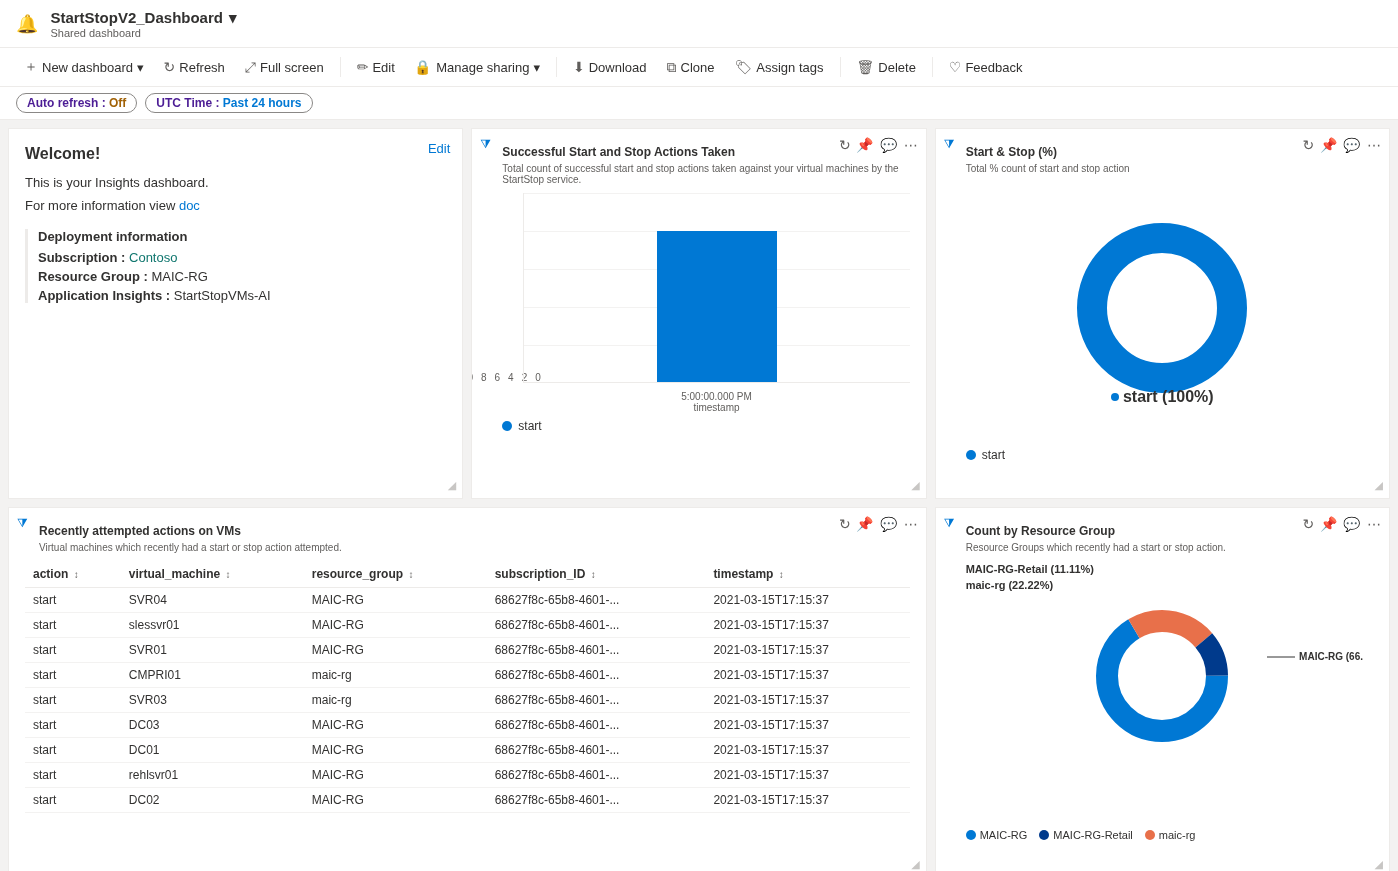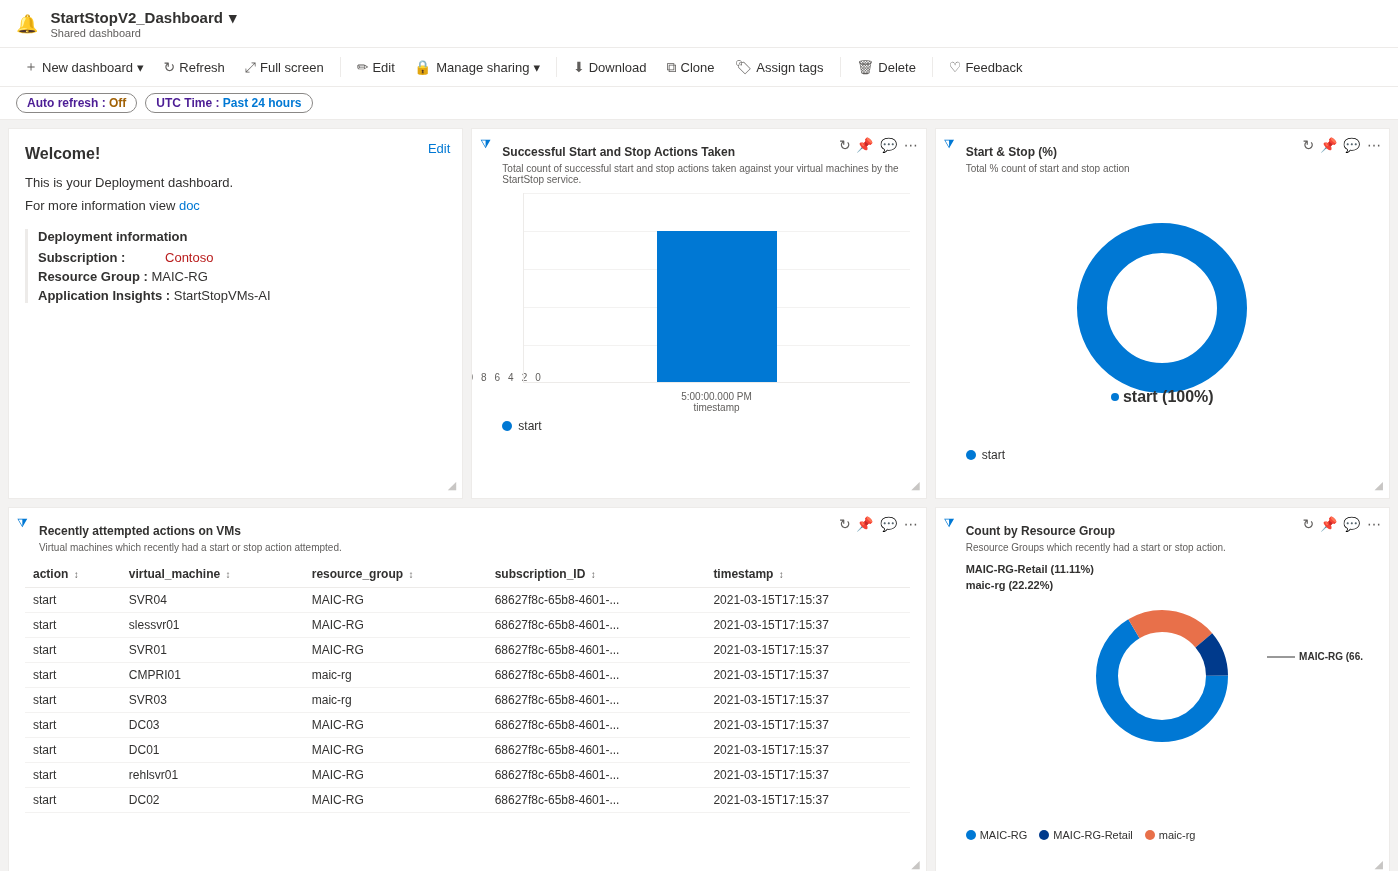--- a/index.html
+++ b/index.html
@@ -35,21 +35,21 @@
 
     
     .welcome-panel { grid-column: 1; grid-row: 1; }
     .welcome-edit { position: absolute; top: 12px; right: 12px; color: #0078d4; cursor: pointer; font-size: 13px; }
     .welcome-title { font-size: 16px; font-weight: 600; margin-bottom: 12px; }
     .welcome-text { margin-bottom: 8px; color: #323130; font-size: 13px; }
     .welcome-link { color: #0078d4; text-decoration: none; }
     .deploy-info { border-left: 3px solid #edebe9; padding-left: 10px; margin-top: 10px; }
     .deploy-row { margin-bottom: 4px; font-size: 13px; }
     .deploy-label { font-weight: 700; }
-    .deploy-value-blue { color: #b91c1c; margin-left: 36px; }
+    .deploy-value-blue { color: #0f766e; }
 
     
     .chart-panel { grid-column: 2; grid-row: 1; }
     .chart-area { position: relative; height: 220px; }
     .y-axis { position: absolute; left: 0; top: 0; bottom: 30px; width: 30px; display: flex; flex-direction: row; justify-content: center; align-items: flex-end; font-size: 10px; color: #605e5c; padding-right: 4px; gap: 8px; }
     .chart-inner { position: absolute; left: 35px; right: 0; top: 0; bottom: 30px; display: flex; align-items: flex-end; justify-content: center; border-left: 1px solid #edebe9; border-bottom: 1px solid #edebe9; }
     .grid-lines { position: absolute; left: 35px; right: 0; top: 0; bottom: 30px; }
     .grid-line { position: absolute; left: 0; right: 0; border-top: 1px solid #f3f2f1; }
     .bar { background: #0078d4; width: 120px; }
     .x-label { position: absolute; bottom: 0; left: 35px; right: 0; text-align: center; font-size: 10px; color: #605e5c; }
@@ -152,21 +152,21 @@
     <span>UTC Time :</span>
     <span style="color:#0078d4;font-weight:600;">Past 24 hours</span>
   </div>
 </div>
 
 <div class="dashboard">
 
   <div class="panel welcome-panel">
     <span class="welcome-edit">Edit</span>
     <div class="welcome-title">Welcome!</div>
-    <p class="welcome-text">This is your Deployment dashboard.</p>
+    <p class="welcome-text">This is your Insights dashboard.</p>
     <p class="welcome-text">
       <span>For more information view</span>
       <a class="welcome-link" href="#">doc</a>
     </p>
     <div class="deploy-info" style="margin-top:16px;">
       <div style="font-weight:700;margin-bottom:6px;">Deployment information</div>
       <div class="deploy-row">
         <span class="deploy-label">Subscription :</span>
         <span class="deploy-value-blue">Contoso</span>
       </div>

